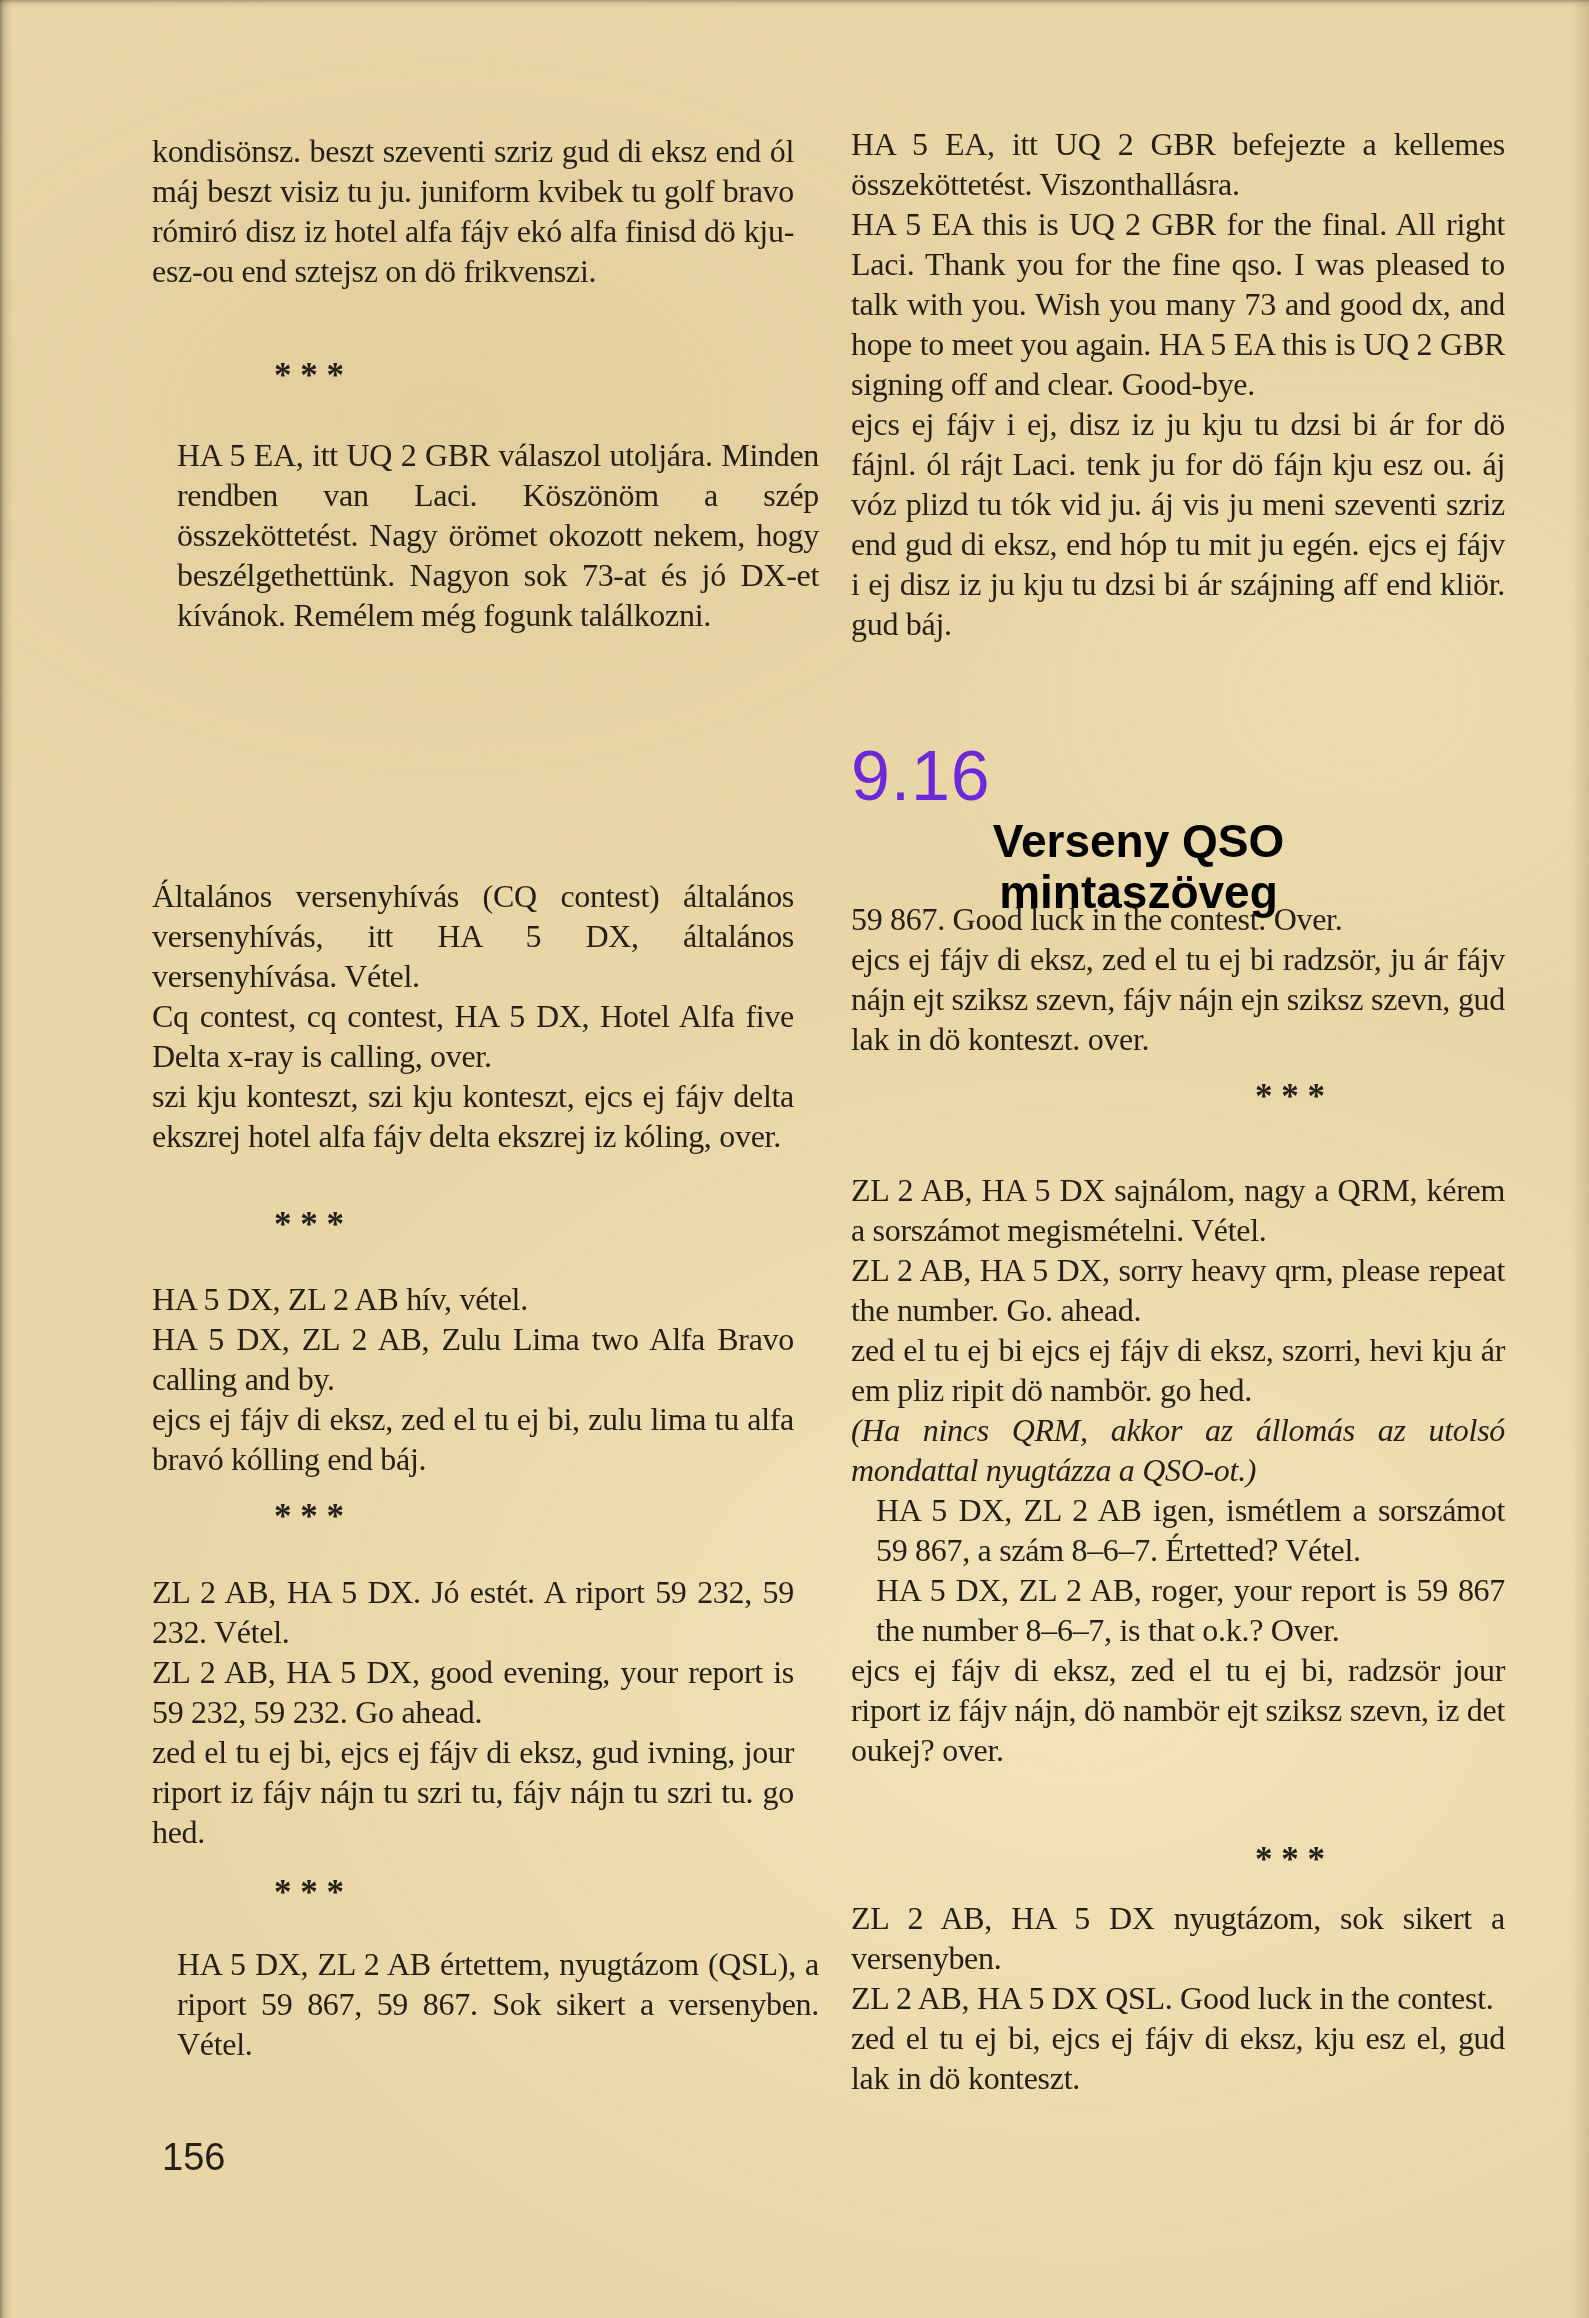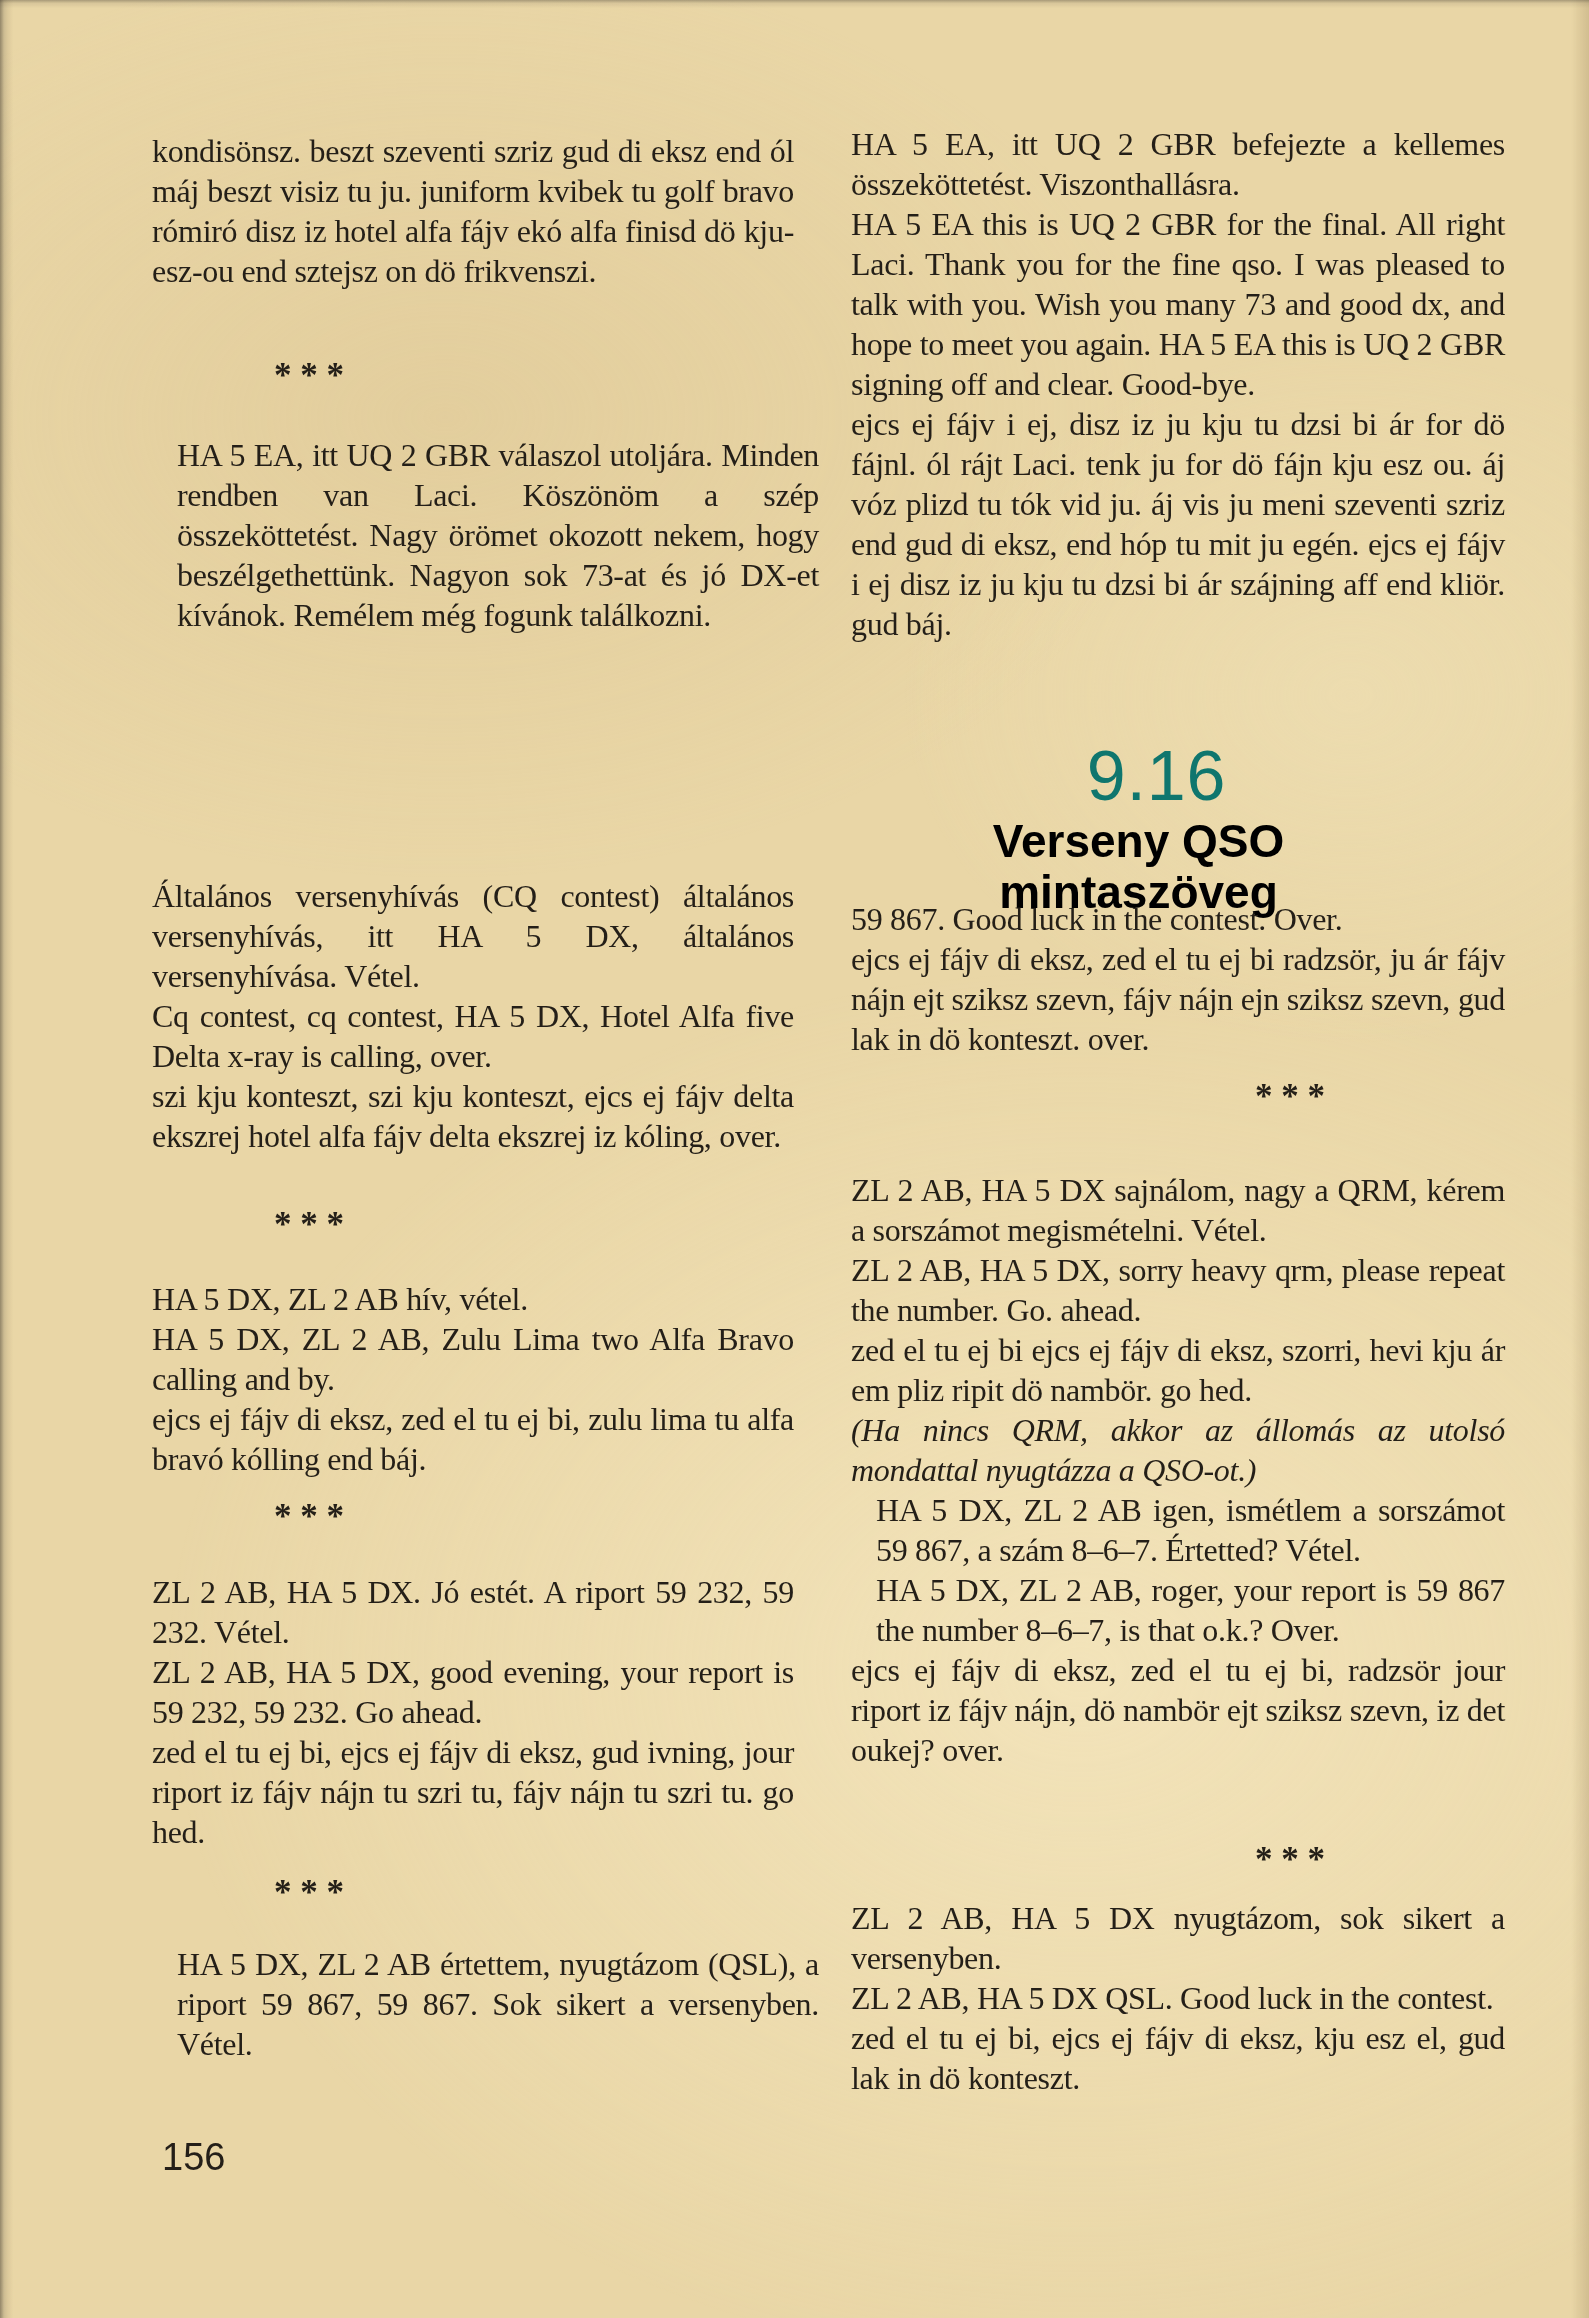--- a/index.html
+++ b/index.html
@@ -29,24 +29,24 @@
   .italic { font-style:italic; }
   .stars {
     position:absolute; box-sizing:border-box;
     font-family:"Liberation Serif", serif; font-weight:bold;
     font-size:35px; line-height:40px; color:#241f18; text-align:center;
   }
   .stars-left  { left:137px;  width:642px; padding-right:298px; }
   .stars-right { left:851px; width:654px; padding-left:224px; }
   .h-num {
     position:absolute; left:851px; width:654px; box-sizing:border-box;
-    text-align:center; padding-right:43px;
+    text-align:left; padding-right:43px;
     font-family:"Liberation Sans", sans-serif;
     font-size:70px; line-height:75px; letter-spacing:0.8px;
-    color:#0f766e;
+    color:#6d28d9;
   }
   .h-title {
     position:absolute; left:851px; width:654px; box-sizing:border-box;
     text-align:center; padding-right:79px;
     font-family:"Liberation Sans", sans-serif; font-weight:bold;
     font-size:46px; line-height:51px; color:#000000;
   }
   .page-num {
     position:absolute; left:162px; top:2136px;
     font-family:"Liberation Sans", sans-serif;

